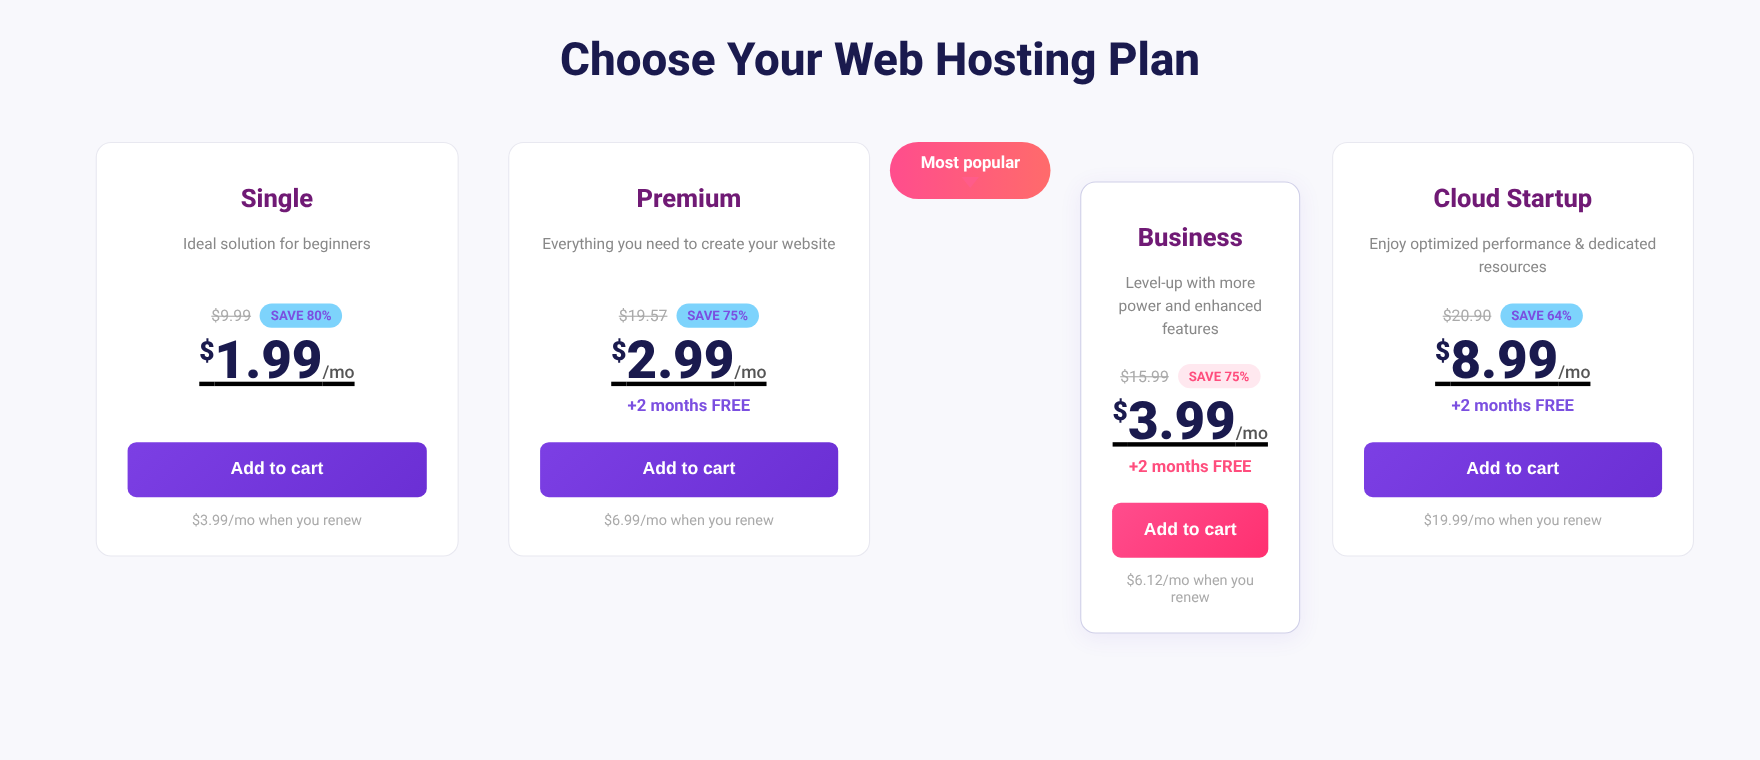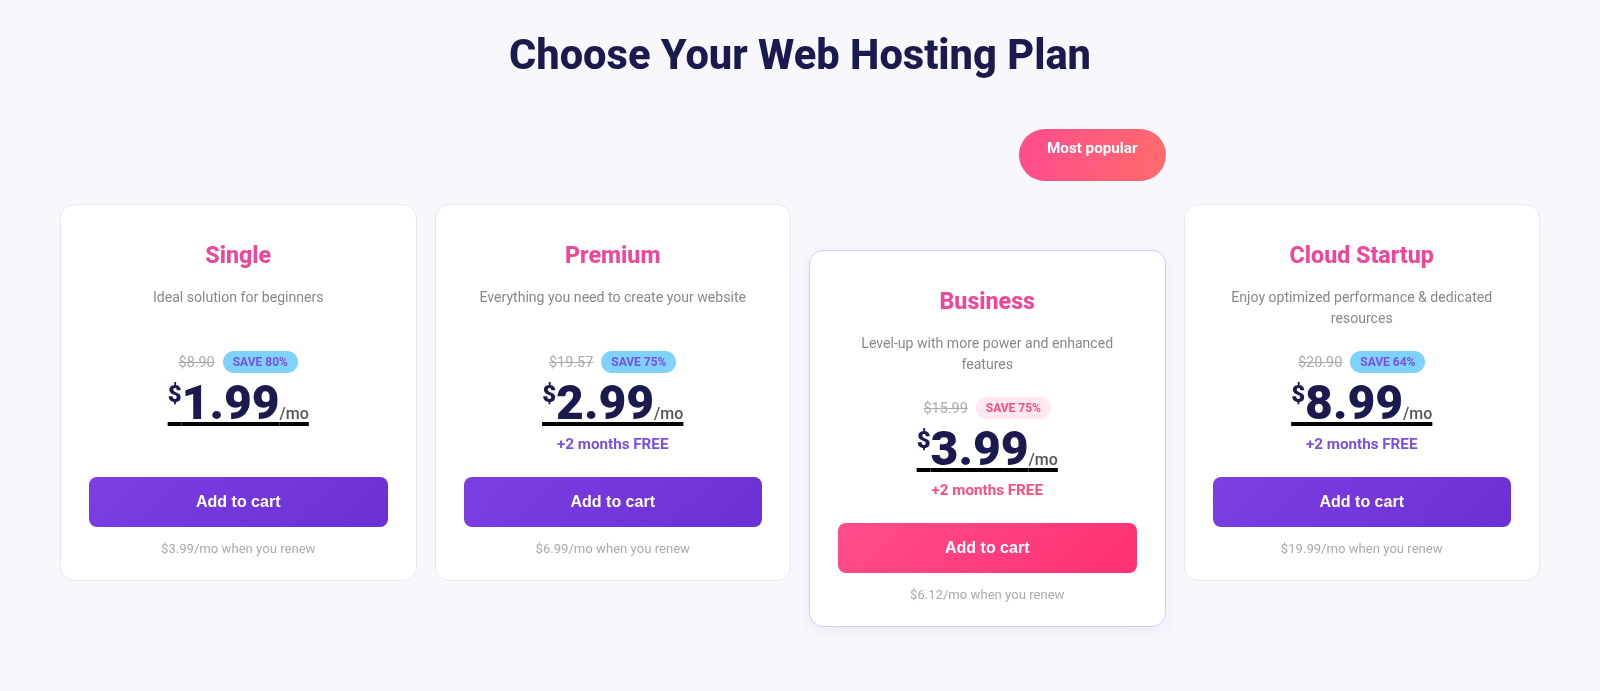--- a/index.html
+++ b/index.html
@@ -22,22 +22,22 @@
     .plans-wrapper {
       display: flex;
       gap: 18px;
       align-items: flex-start;
       width: 100%;
       max-width: 1480px;
       justify-content: center;
     }
     .plan-column {
       display: flex;
-      flex-direction: column;
-      align-items: flex-end;
+      flex-direction: row;
+      align-items: flex-start;
       flex: 1;
       min-width: 0;
       gap: 27px;
     }
     .most-popular-badge {
       background: linear-gradient(90deg, #ff4d8d, #ff6b6b);
       color: white;
       font-weight: 700;
       font-size: 0.95rem;
       padding: 10px 28px;
@@ -72,21 +72,21 @@
       text-align: center;
     }
     .plan-card.popular {
       border-color: #d0d0e8;
       box-shadow: 0 4px 20px rgba(100,60,200,0.08);
       margin-top: 36px;
     }
     .plan-name {
       font-size: 1.45rem;
       font-weight: 800;
-      color: #ec4899;
+      color: #701a75;
       margin-bottom: 18px;
     }
     .plan-desc {
       font-size: 0.88rem;
       color: #888;
       min-height: 44px;
       line-height: 1.5;
       margin-bottom: 20px;
     }
     .price-row {
@@ -167,21 +167,21 @@
 
 <h1 class="page-title">Choose Your Web Hosting Plan</h1>
 
 <div class="plans-wrapper">
 <div class="plan-column">
       <div class="badge-spacer"></div>
       <div class="plan-card">
         <div class="plan-name">Single</div>
         <div class="plan-desc">Ideal solution for beginners</div>
         <div class="price-row">
-          <span class="original-price">$8.90</span>
+          <span class="original-price">$9.99</span>
           <span class="save-badge purple">SAVE 80%</span>
         </div>
         <div class="price-display">
           <span class="current-price">
             <span class="dollar">$</span>1.99<span class="per-mo">/mo</span>
           </span>
         </div>
         <div class="free-months "></div>
         <button class="add-to-cart-btn purple">Add to cart</button>
         <div class="renew-price">$3.99/mo when you renew</div>

